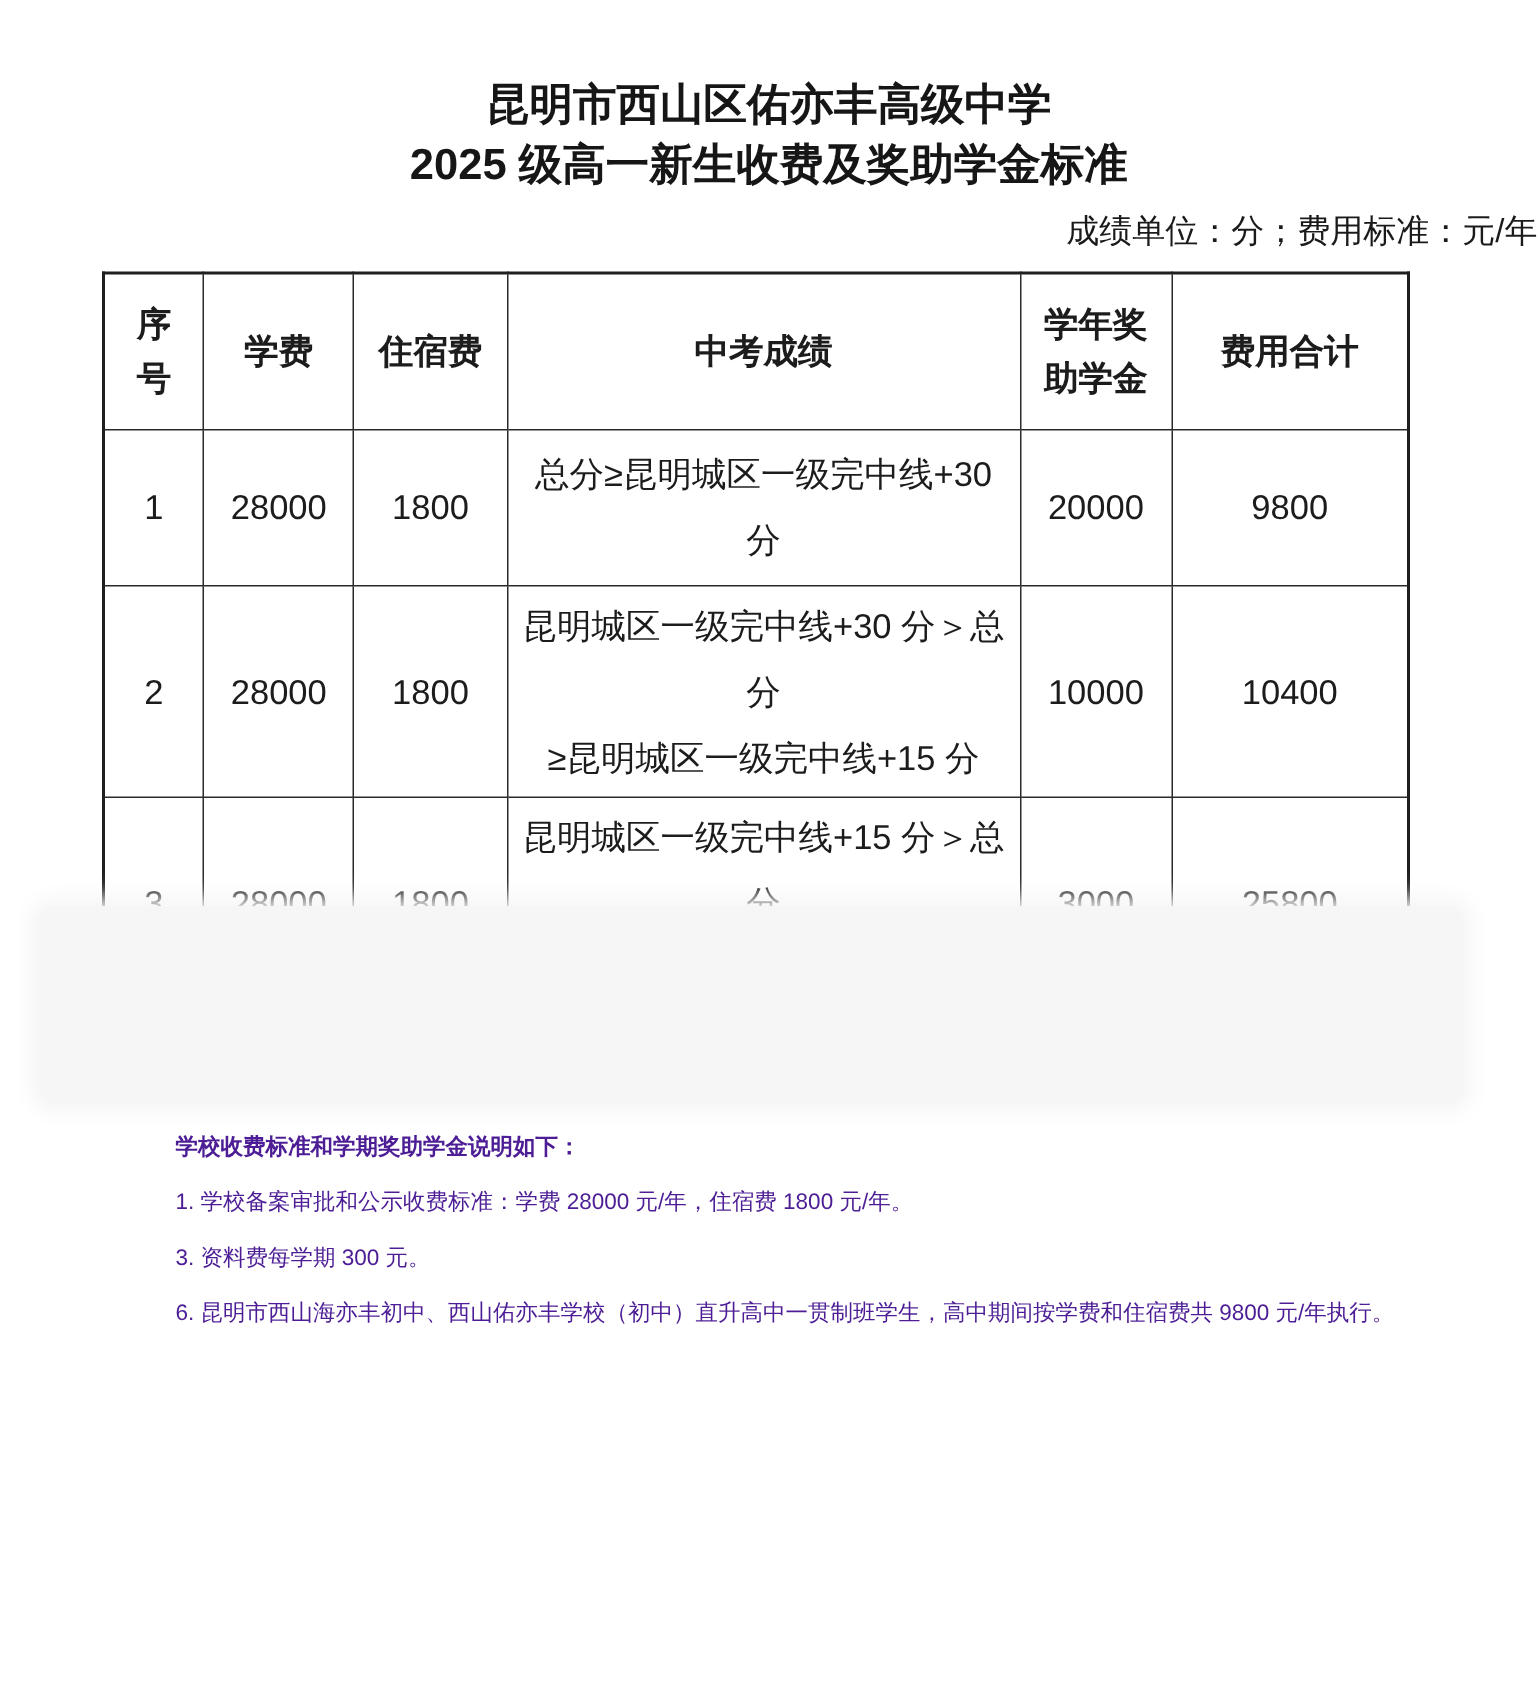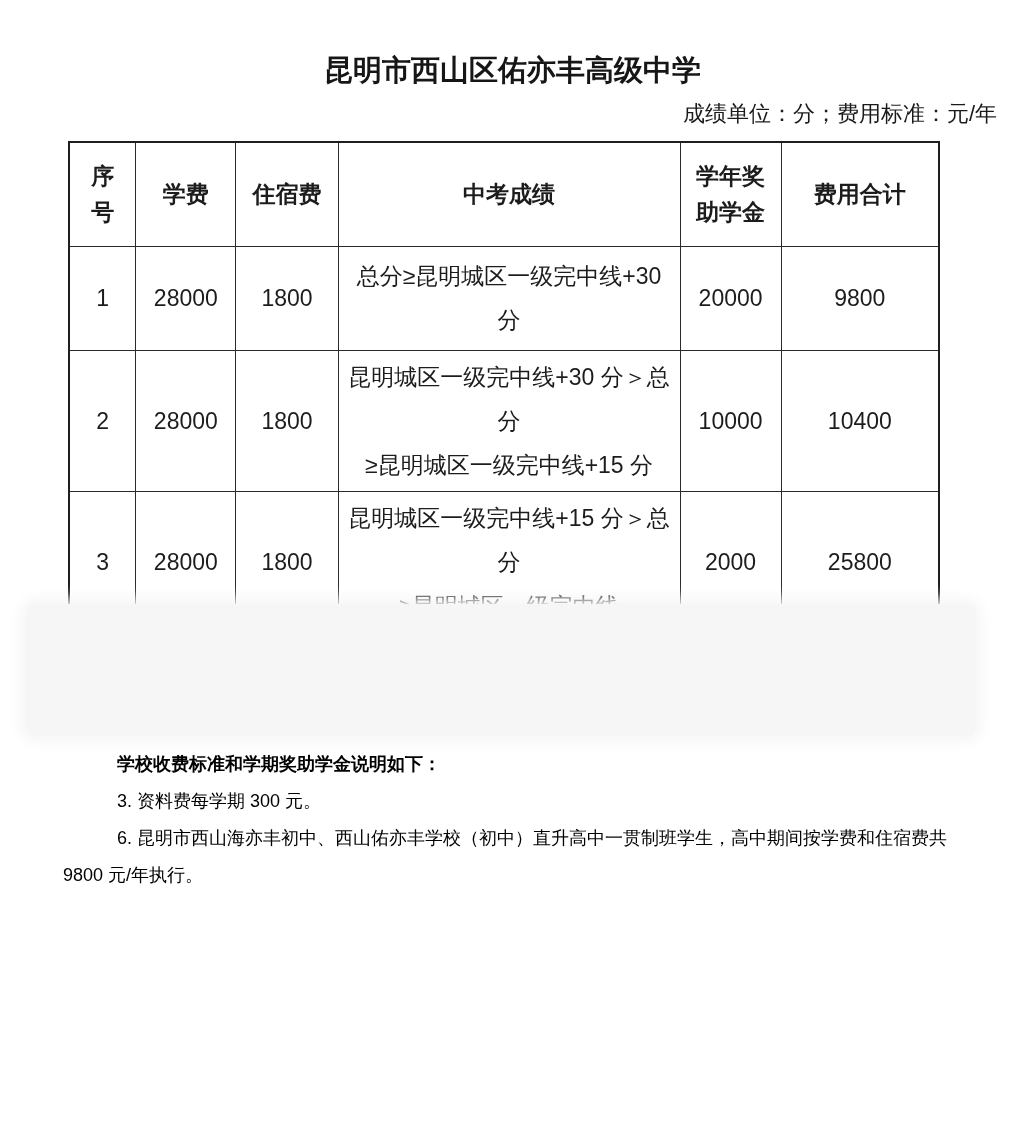--- a/index.html
+++ b/index.html
@@ -16,21 +16,20 @@
     padding-top: 50px;
     text-align: center;
     font-weight: 700;
     font-size: 29px;
     line-height: 40px;
     color: #161616;
   }
 
   .units-note {
     margin-top: 9px;
-    padding-right: 28px;
     text-align: right;
     font-size: 22px;
     color: #1a1a1a;
   }
 
   table.fee-table {
     border-collapse: collapse;
     table-layout: fixed;
     margin-left: 68px;
     margin-top: 12px;
@@ -62,37 +61,38 @@
     width: 950px; height: 132px;
     background: #f6f6f7;
     border-radius: 10px;
     box-shadow: 0 0 14px 6px #f6f6f7;
   }
 
   .notes {
     position: absolute;
     left: 63px; top: 746px;
     width: 900px;
-    font-size: 18px;
+    font-size: 15px;
     line-height: 37px;
-    color: #000000;
+    color: #4c1d95;
   }
   .notes p { margin: 0; text-indent: 54px; }
   .notes-heading { font-weight: 700; }
 
   .hl-green  { background: var(--hl-green, #3fd82c); padding: 3px 1px; }
   .hl-yellow { background: var(--hl-yellow, #f8e71e); padding: 3px 1px; }
 </style>
 </head>
 <body>
 
 <div class="doc">
 
   <div class="title-block">
     <div>昆明市西山区佑亦丰高级中学</div>
+    <div>2025 级高一新生收费及奖助学金标准</div>
   </div>
 
   <div class="units-note">成绩单位：分；费用标准：元/年</div>
 
   <table class="fee-table">
     <colgroup>
       <col class="col-no">
         <col class="col-fee">
         <col class="col-board">
       <col class="col-score">
@@ -126,27 +126,28 @@
 ≥昆明城区一级完中线+15 分</td>
       <td>10000</td>
       <td>10400</td>
     </tr>
     <tr>
       <td>3</td>
       <td>28000</td>
       <td>1800</td>
       <td>昆明城区一级完中线+15 分＞总分
 ≥昆明城区一级完中线</td>
-      <td>2000</td>
+      <td>3000</td>
       <td>25800</td>
     </tr>
   </tbody>
     </table>
 
   <div class="redacted-area"></div>
 
   <div class="notes">
     <p class="notes-heading">学校收费标准和学期奖助学金说明如下：</p>
+    <p><span>1. 学校备案审批和公示收费标准：学费 28000 元/年，住宿费 1800 元/年。</span></p>
     <p><span>3. 资料费每学期 300 元。</span></p>
     <p><span>6. 昆明市西山海亦丰初中、西山佑亦丰学校（初中）直升高中一贯制班学生，高中期间按学费和住宿费共 9800 元/年执行。</span></p>
   </div>
 
 </div>
 
 </body></html>

